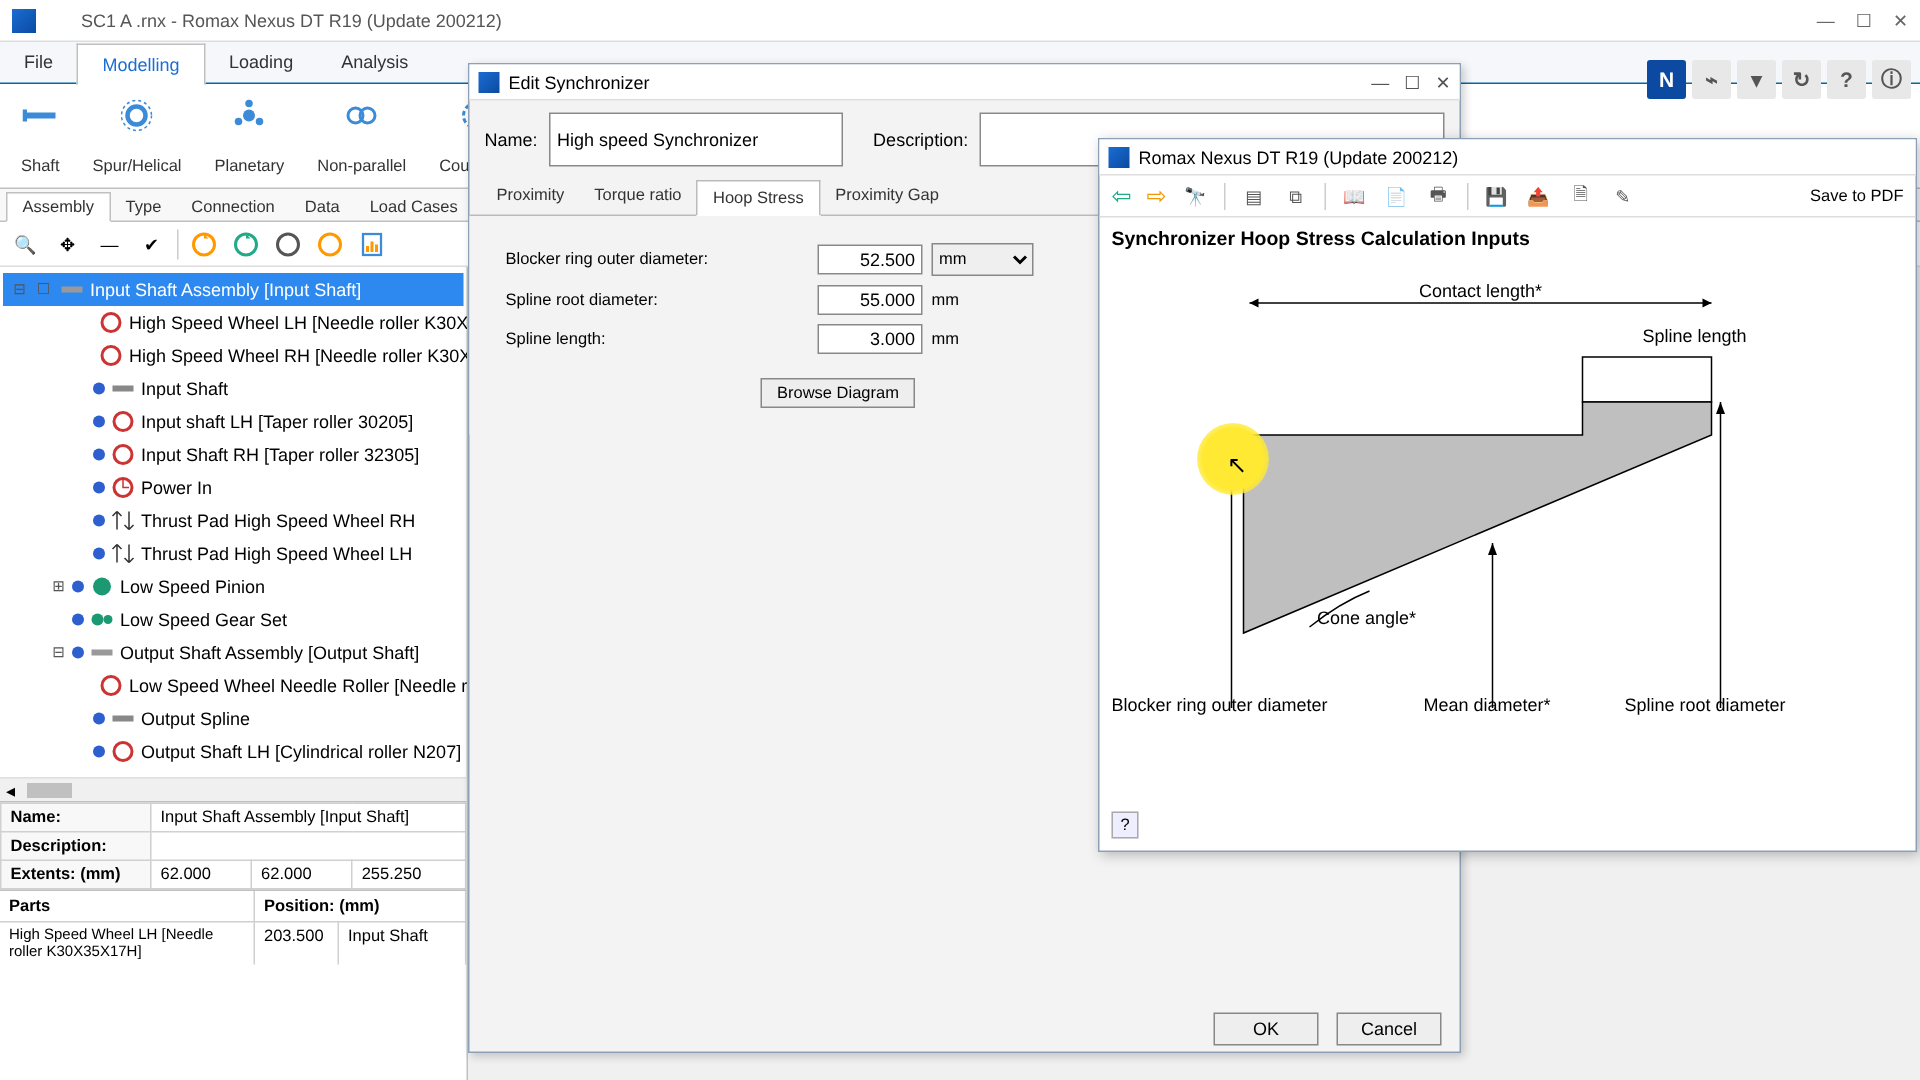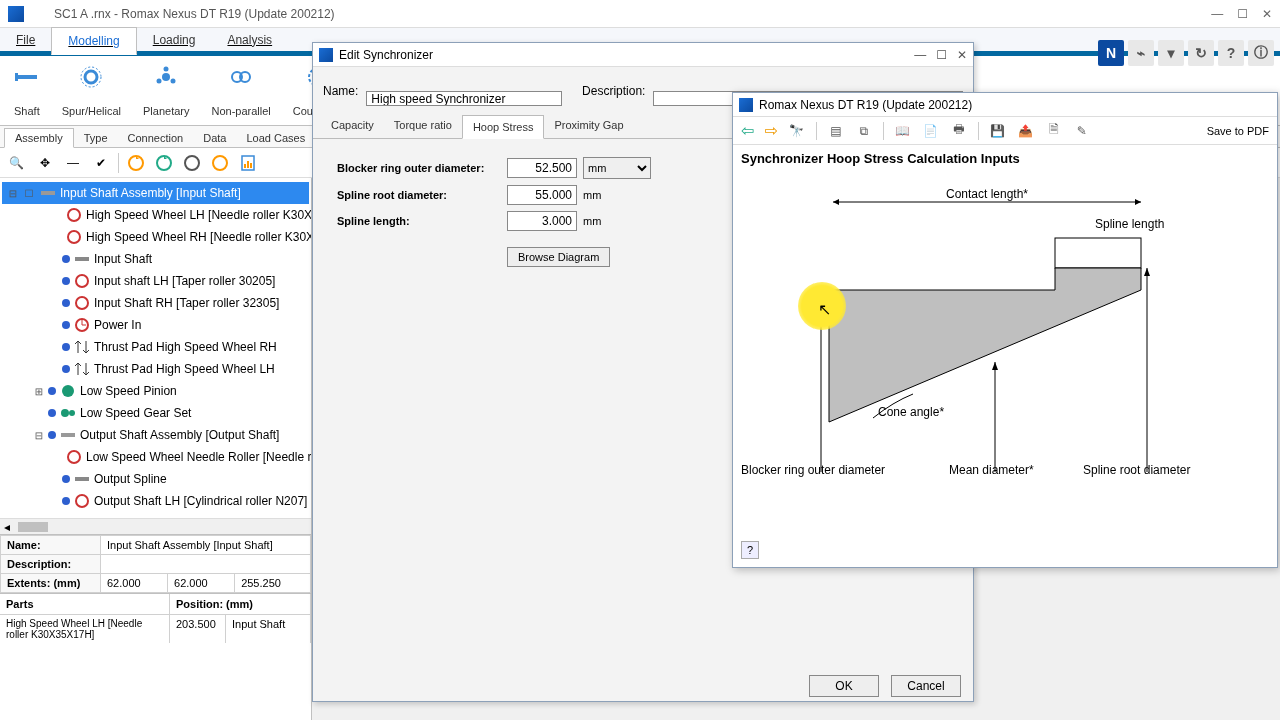--- a/index.html
+++ b/index.html
@@ -4,21 +4,21 @@
 <style>
 * { box-sizing: border-box; margin: 0; padding: 0; font-family: "Segoe UI", Tahoma, sans-serif; font-size: 12px; }
 body { background: #f0f0f0; width: 1280px; height: 720px; overflow: hidden; position: relative; }
 
 .titlebar { height: 28px; background: #fff; display: flex; align-items: center; padding: 0 8px; border-bottom: 1px solid #ddd; gap: 24px; }
 .titlebar .logo { width: 16px; height: 16px; background: linear-gradient(135deg,#1a6dd4,#0b4aa0); margin-right: 6px; }
 .titlebar .title { color: #555; }
 .titlebar .wincontrols { margin-left: auto; display: flex; gap: 14px; color: #666; }
 .titlebar .wincontrols span { cursor: pointer; }
 
-.menubar { height: 28px; background: #f5f7fb; display: flex; align-items: center; border-bottom: 5px solid #0369a1; text-decoration: underline; }
+.menubar { height: 28px; background: #f5f7fb; display: flex; align-items: flex-start; border-bottom: 1px solid #0369a1; }
 .menubar .mtab { padding: 6px 16px; color: #333; cursor: pointer; }
 .menubar .mtab.active { background: #fff; border: 1px solid #c0c0c0; border-bottom: 1px solid #fff; position: relative; bottom: -1px; color: #1a6dd4; }
 .topicons { position:absolute; right:6px; top:40px; display:flex; gap:4px; }
 .topicons .ti { width:26px; height:26px; background:#0b4aa0; color:#fff; display:flex; align-items:center; justify-content:center; font-weight:bold; border-radius:2px; font-size:14px; }
 .topicons .ti.light { background:#e8e8e8; color:#555; }
 
 .ribbon { height: 70px; background: #fff; border-bottom: 1px solid #c0c0c0; display:flex; align-items:center; padding:4px 8px; gap:10px; }
 .ribbon .rbtn { display:flex; flex-direction:column; align-items:center; gap:16px; cursor:pointer; padding:2px 6px; }
 .ribbon .ricon { width:24px; height:24px; }
 .ribbon .rlabel { font-size:11px; color:#333; }
@@ -49,28 +49,28 @@
 .partshead div { padding:4px 6px; border-right:1px solid #d0d0d0; font-size:11px; }
 .partsrow { display:flex; }
 .partsrow div { padding:3px 6px; border-right:1px solid #d0d0d0; border-top:1px solid #d0d0d0; font-size:11px; }
 
 
 .dlg1 { position:absolute; left:312px; top:42px; width:662px; height:660px; background:#f3f3f3; border:1px solid #8ca0b8; box-shadow:2px 2px 6px rgba(0,0,0,0.2); }
 .dlg1 .dtitle { height:24px; background:#fff; display:flex; align-items:center; padding:0 6px; border-bottom:1px solid #ddd; }
 .dlg1 .dtitle .dlogo { width:14px; height:14px; background:linear-gradient(135deg,#1a6dd4,#0b4aa0); margin-right:6px; }
 .dlg1 .dtitle .dwin { margin-left:auto; display:flex; gap:10px; color:#555; font-size:13px; }
 .dlg1 .namebar { padding:8px 10px; display:flex; align-items:center; gap:8px; }
-.dlg1 .namebar input { height:15px; border:1px solid #888; padding:0 4px;margin-top:16px; }
+.dlg1 .namebar input { height:36px; border:1px solid #888; padding:0 4px; }
 .dlg1 .dtabs { display:flex; padding-left:8px; border-bottom:1px solid #bbb; }
 .dlg1 .dtab { padding:5px 10px; font-size:11px; cursor:pointer; color:#333; }
 .dlg1 .dtab.active { background:#fff; border:1px solid #bbb; border-bottom:1px solid #fff; position:relative; bottom:-1px; }
 .dlg1 .formbody { padding:18px 24px; background:#f3f3f3; }
 .dlg1 .frow { display:flex; align-items:center; margin-bottom:6px; }
-.dlg1 .frow label { width:170px; font-size:11px;font-weight:bold; }
-.dlg1 .frow input { width:70px; height:20px; text-align:right; padding:0 4px; border:1px solid #888; }
+.dlg1 .frow label { width:170px; font-size:11px; }
+.dlg1 .frow input { width:70px; height:20px; text-align:right; padding:0 4px; border:1px solid #888;margin-left:38px; }
 .dlg1 .frow .unit { margin-left:6px; font-size:11px; }
 .dlg1 .frow select { width:68px; height:22px; border:1px solid #888; margin-left:6px; font-size:11px; }
 .dlg1 .browse { margin:10px 0 0 170px; padding:3px 10px; border:1px solid #888; background:#eee; cursor:pointer; display:inline-block; font-size:11px; }
 .dlg1 .dlgbtns { position:absolute; bottom:4px; right:12px; display:flex; gap:12px; }
 .dlg1 .dlgbtns button { width:70px; height:22px; border:1px solid #888; background:#eee; }
 
 
 .dlg2 { position:absolute; left:732px; top:92px; width:546px; height:476px; background:#fff; border:1px solid #8ca0b8; box-shadow:2px 2px 8px rgba(0,0,0,0.25); }
 .dlg2 .dtitle2 { height:24px; display:flex; align-items:center; padding:0 6px; background:#fff; border-bottom:1px solid #ddd; }
 .dlg2 .dtitle2 .dlogo { width:14px; height:14px; background:linear-gradient(135deg,#1a6dd4,#0b4aa0); margin-right:6px; }
@@ -394,21 +394,21 @@
       <span>✕</span>
     </div>
   </div>
   <div class="namebar">
     <span>Name:</span>
     <input type="text" style="width: 196px;" value="High speed Synchronizer">
     <span style="margin-left:12px">Description:</span>
     <input type="text" style="width: 310px;">
   </div>
   <div class="dtabs">
-    <div class="dtab">Capacity</div>
+    <div class="dtab">Proximity</div>
     <div class="dtab">Torque ratio</div>
     <div class="dtab active">Hoop Stress</div>
     <div class="dtab">Proximity Gap</div>
   </div>
   <div class="formbody">
     <div class="frow">
       <label>Blocker ring outer diameter:</label>
       <input type="text" value="52.500" style="">
       <select><option>mm</option></select>
     </div>

